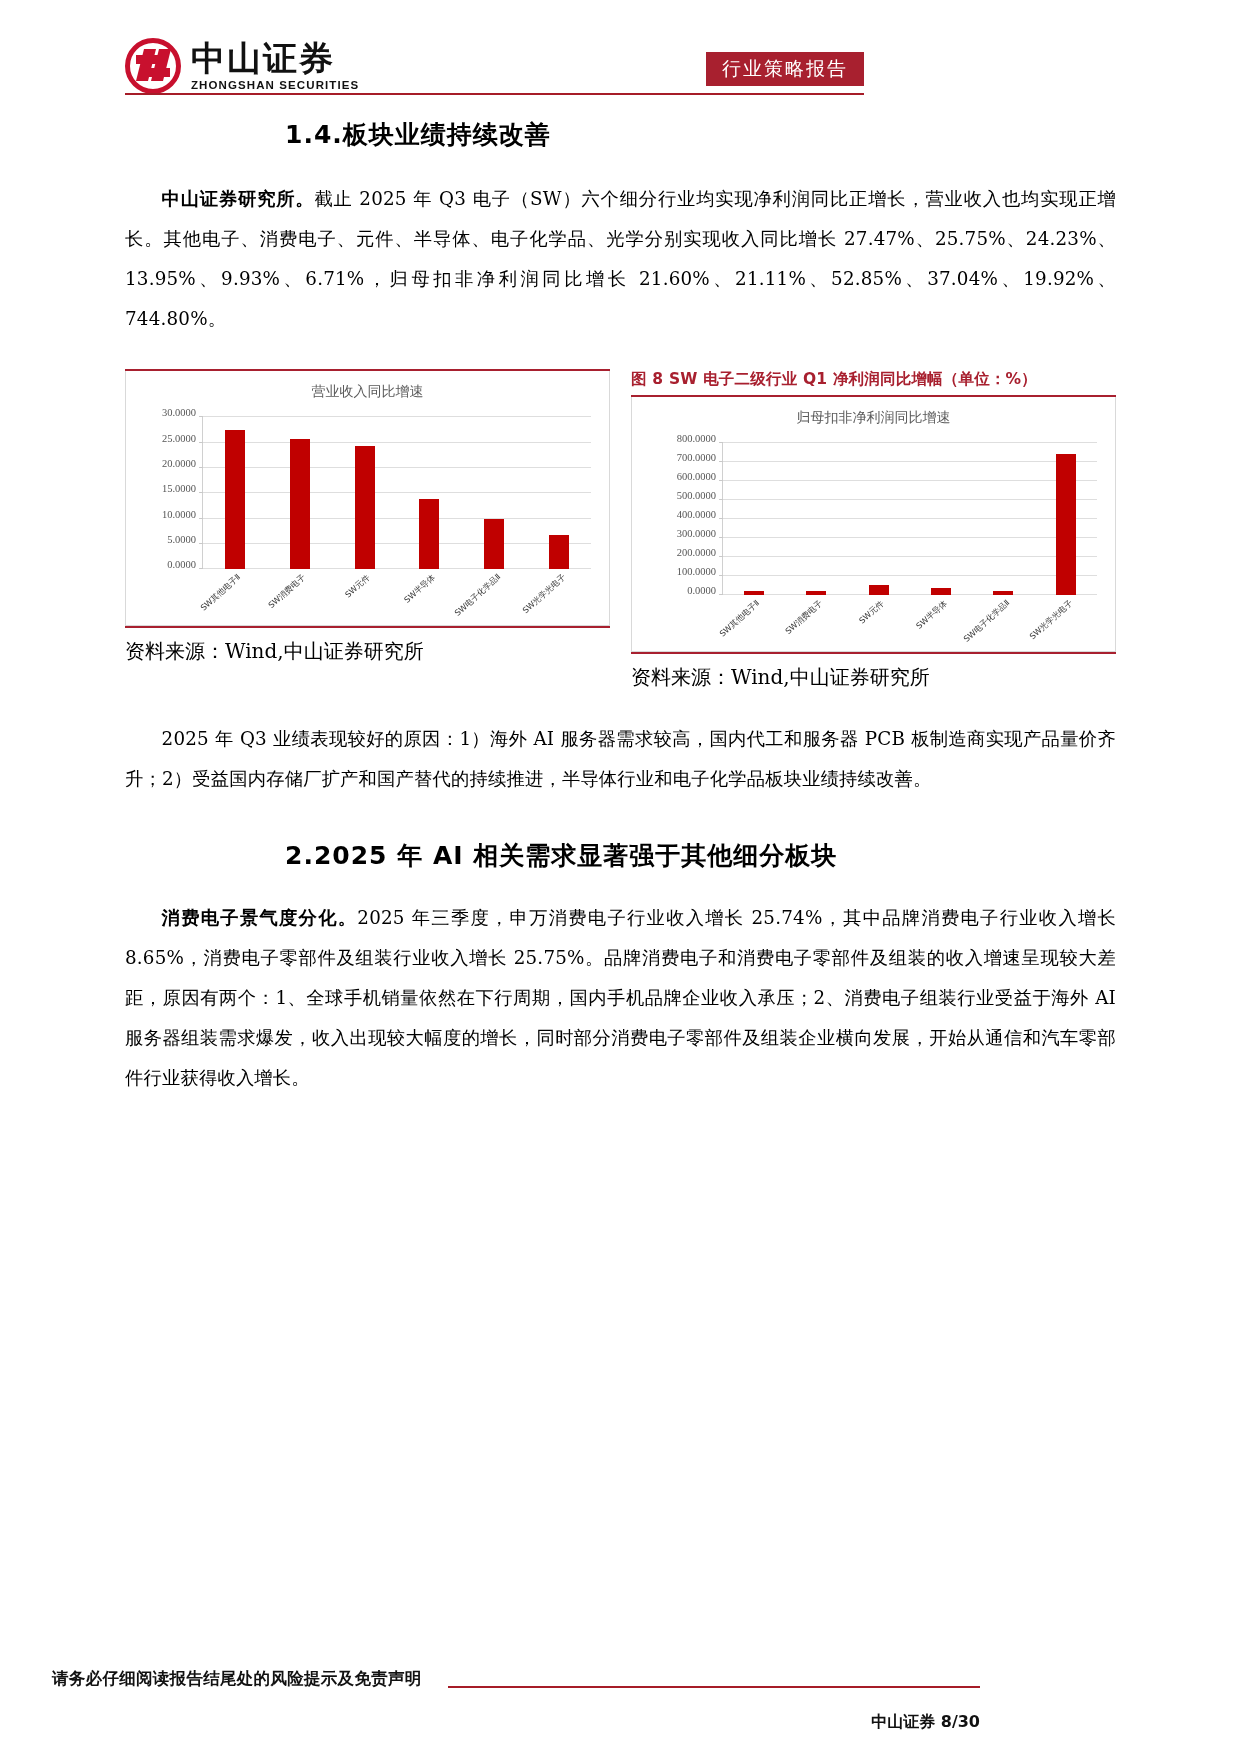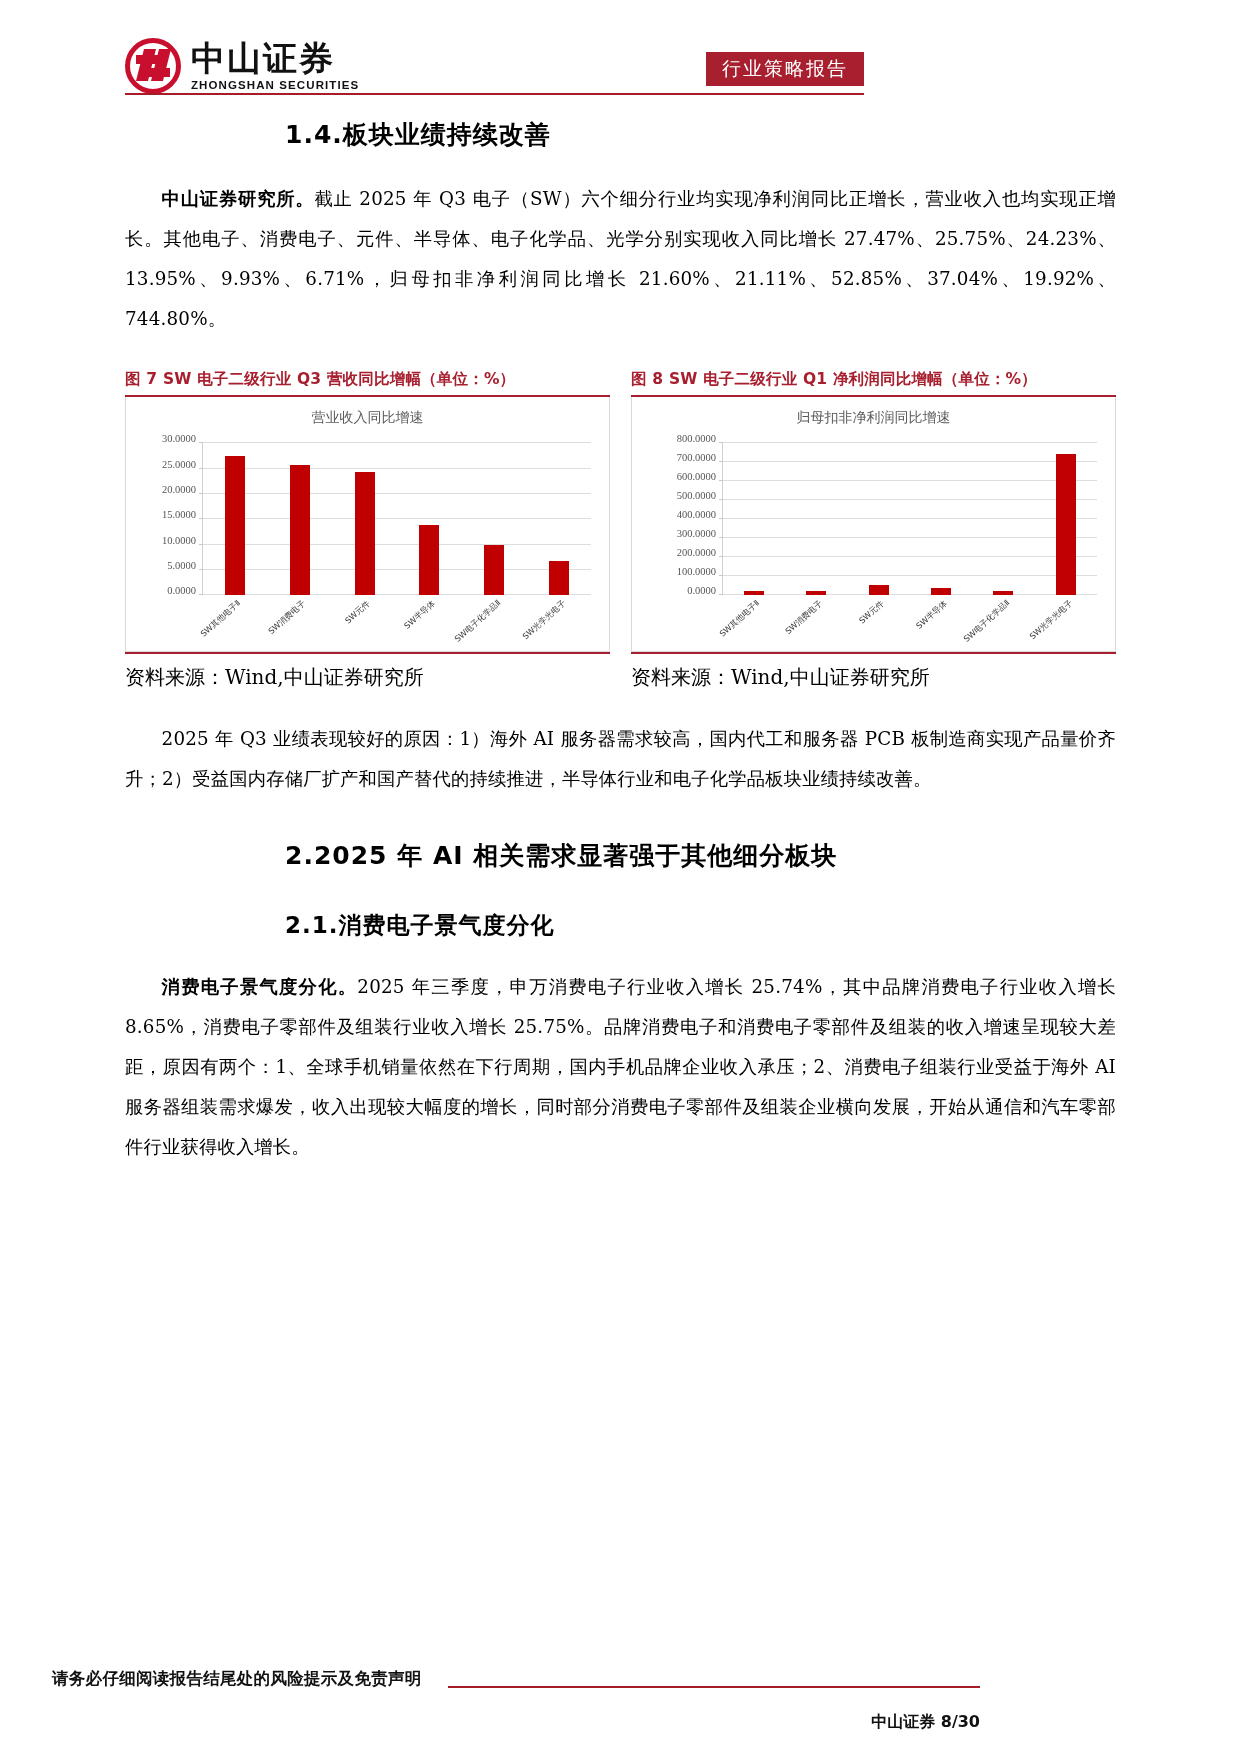--- a/index.html
+++ b/index.html
@@ -292,21 +292,20 @@
 
 <div class="content">
 
   <h2 class="section-title">1.4.板块业绩持续改善</h2>
 
   <p class="body-text" style="margin-top:28px;"><b>中山证券研究所。</b><span>截止 2025 年 Q3 电子（SW）六个细分行业均实现净利润同比正增长，营业收入也均实现正增长。其他电子、消费电子、元件、半导体、电子化学品、光学分别实现收入同比增长 27.47%、25.75%、24.23%、13.95%、9.93%、6.71%，归母扣非净利润同比增长 21.60%、21.11%、52.85%、37.04%、19.92%、744.80%。</span></p>
 
   <div class="figures">
 
     <div class="figure">
-      <div class="fig-caption">图 7 SW 电子二级行业 Q3 营收同比增幅（单位：%）</div>
       <div class="fig-rule-top"></div>
       <div class="fig-body">
         <div class="chart">
           <div class="chart-title">营业收入同比增速</div>
           <div class="plot-area" id="plot0">
               <div class="gridline" style="bottom: 0%;"></div>
               <div class="ytick" style="bottom: calc(0% - 6px);">0.0000</div>
               <div class="ytick-dash" style="bottom: 0%;"></div>
               <div class="gridline" style="bottom: 16.6667%;"></div>
               <div class="ytick" style="bottom: calc(16.6667% - 6px);">5.0000</div>
@@ -405,21 +404,20 @@
       <div class="fig-rule-bottom"></div>
       <div class="fig-source">资料来源：Wind,中山证券研究所</div>
     </div>
 
   </div>
 
   <p class="body-text" style="margin-top:28px;">2025 年 Q3 业绩表现较好的原因：1）海外 AI 服务器需求较高，国内代工和服务器 PCB 板制造商实现产品量价齐升；2）受益国内存储厂扩产和国产替代的持续推进，半导体行业和电子化学品板块业绩持续改善。</p>
 
   <h2 class="section-title-2" style="margin-top:40px;">2.2025 年 AI 相关需求显著强于其他细分板块</h2>
 
-  <h3 class="sub-title" style="margin-top:38px;">2.1.消费电子景气度分化</h3>
 
   <p class="body-text" style="margin-top:26px;"><b>消费电子景气度分化。</b><span>2025 年三季度，申万消费电子行业收入增长 25.74%，其中品牌消费电子行业收入增长 8.65%，消费电子零部件及组装行业收入增长 25.75%。品牌消费电子和消费电子零部件及组装的收入增速呈现较大差距，原因有两个：1、全球手机销量依然在下行周期，国内手机品牌企业收入承压；2、消费电子组装行业受益于海外 AI 服务器组装需求爆发，收入出现较大幅度的增长，同时部分消费电子零部件及组装企业横向发展，开始从通信和汽车零部件行业获得收入增长。</span></p>
 
 </div>
 
 <div class="footer">
   <div class="footer-note">请务必仔细阅读报告结尾处的风险提示及免责声明</div>
   <div class="footer-rule"></div>
   <div class="footer-page">中山证券 8/30</div>
 </div>

